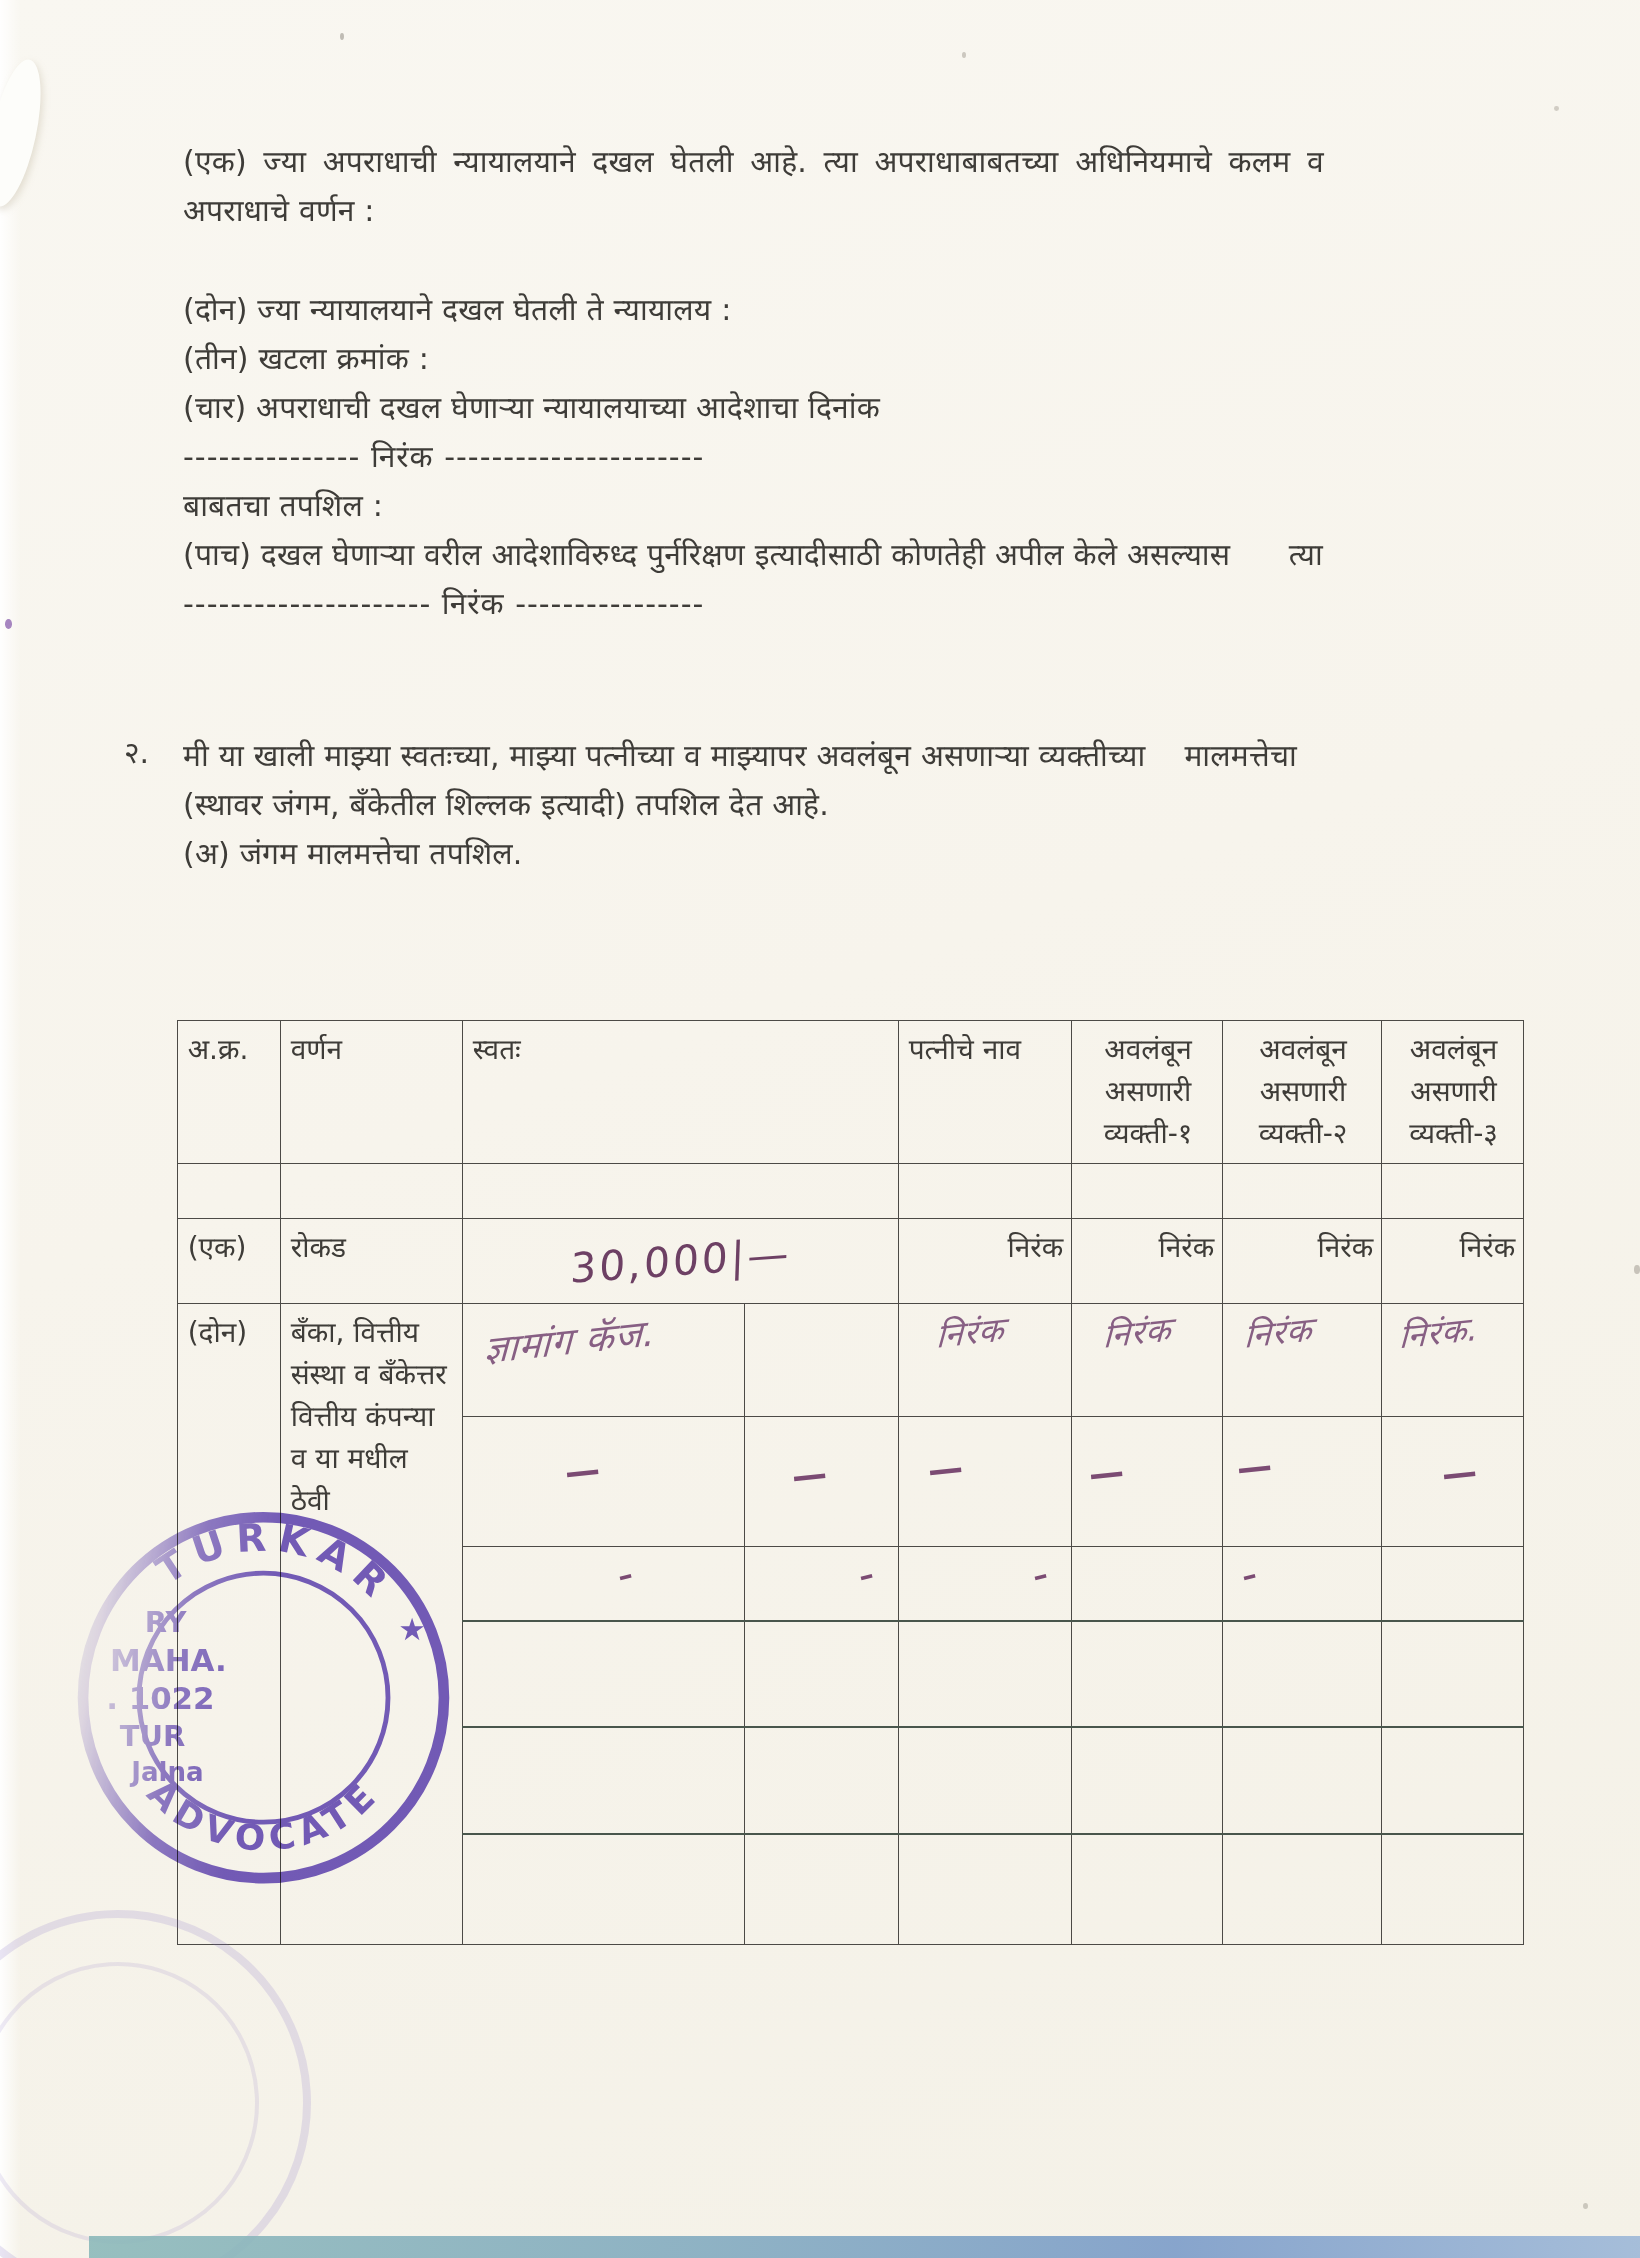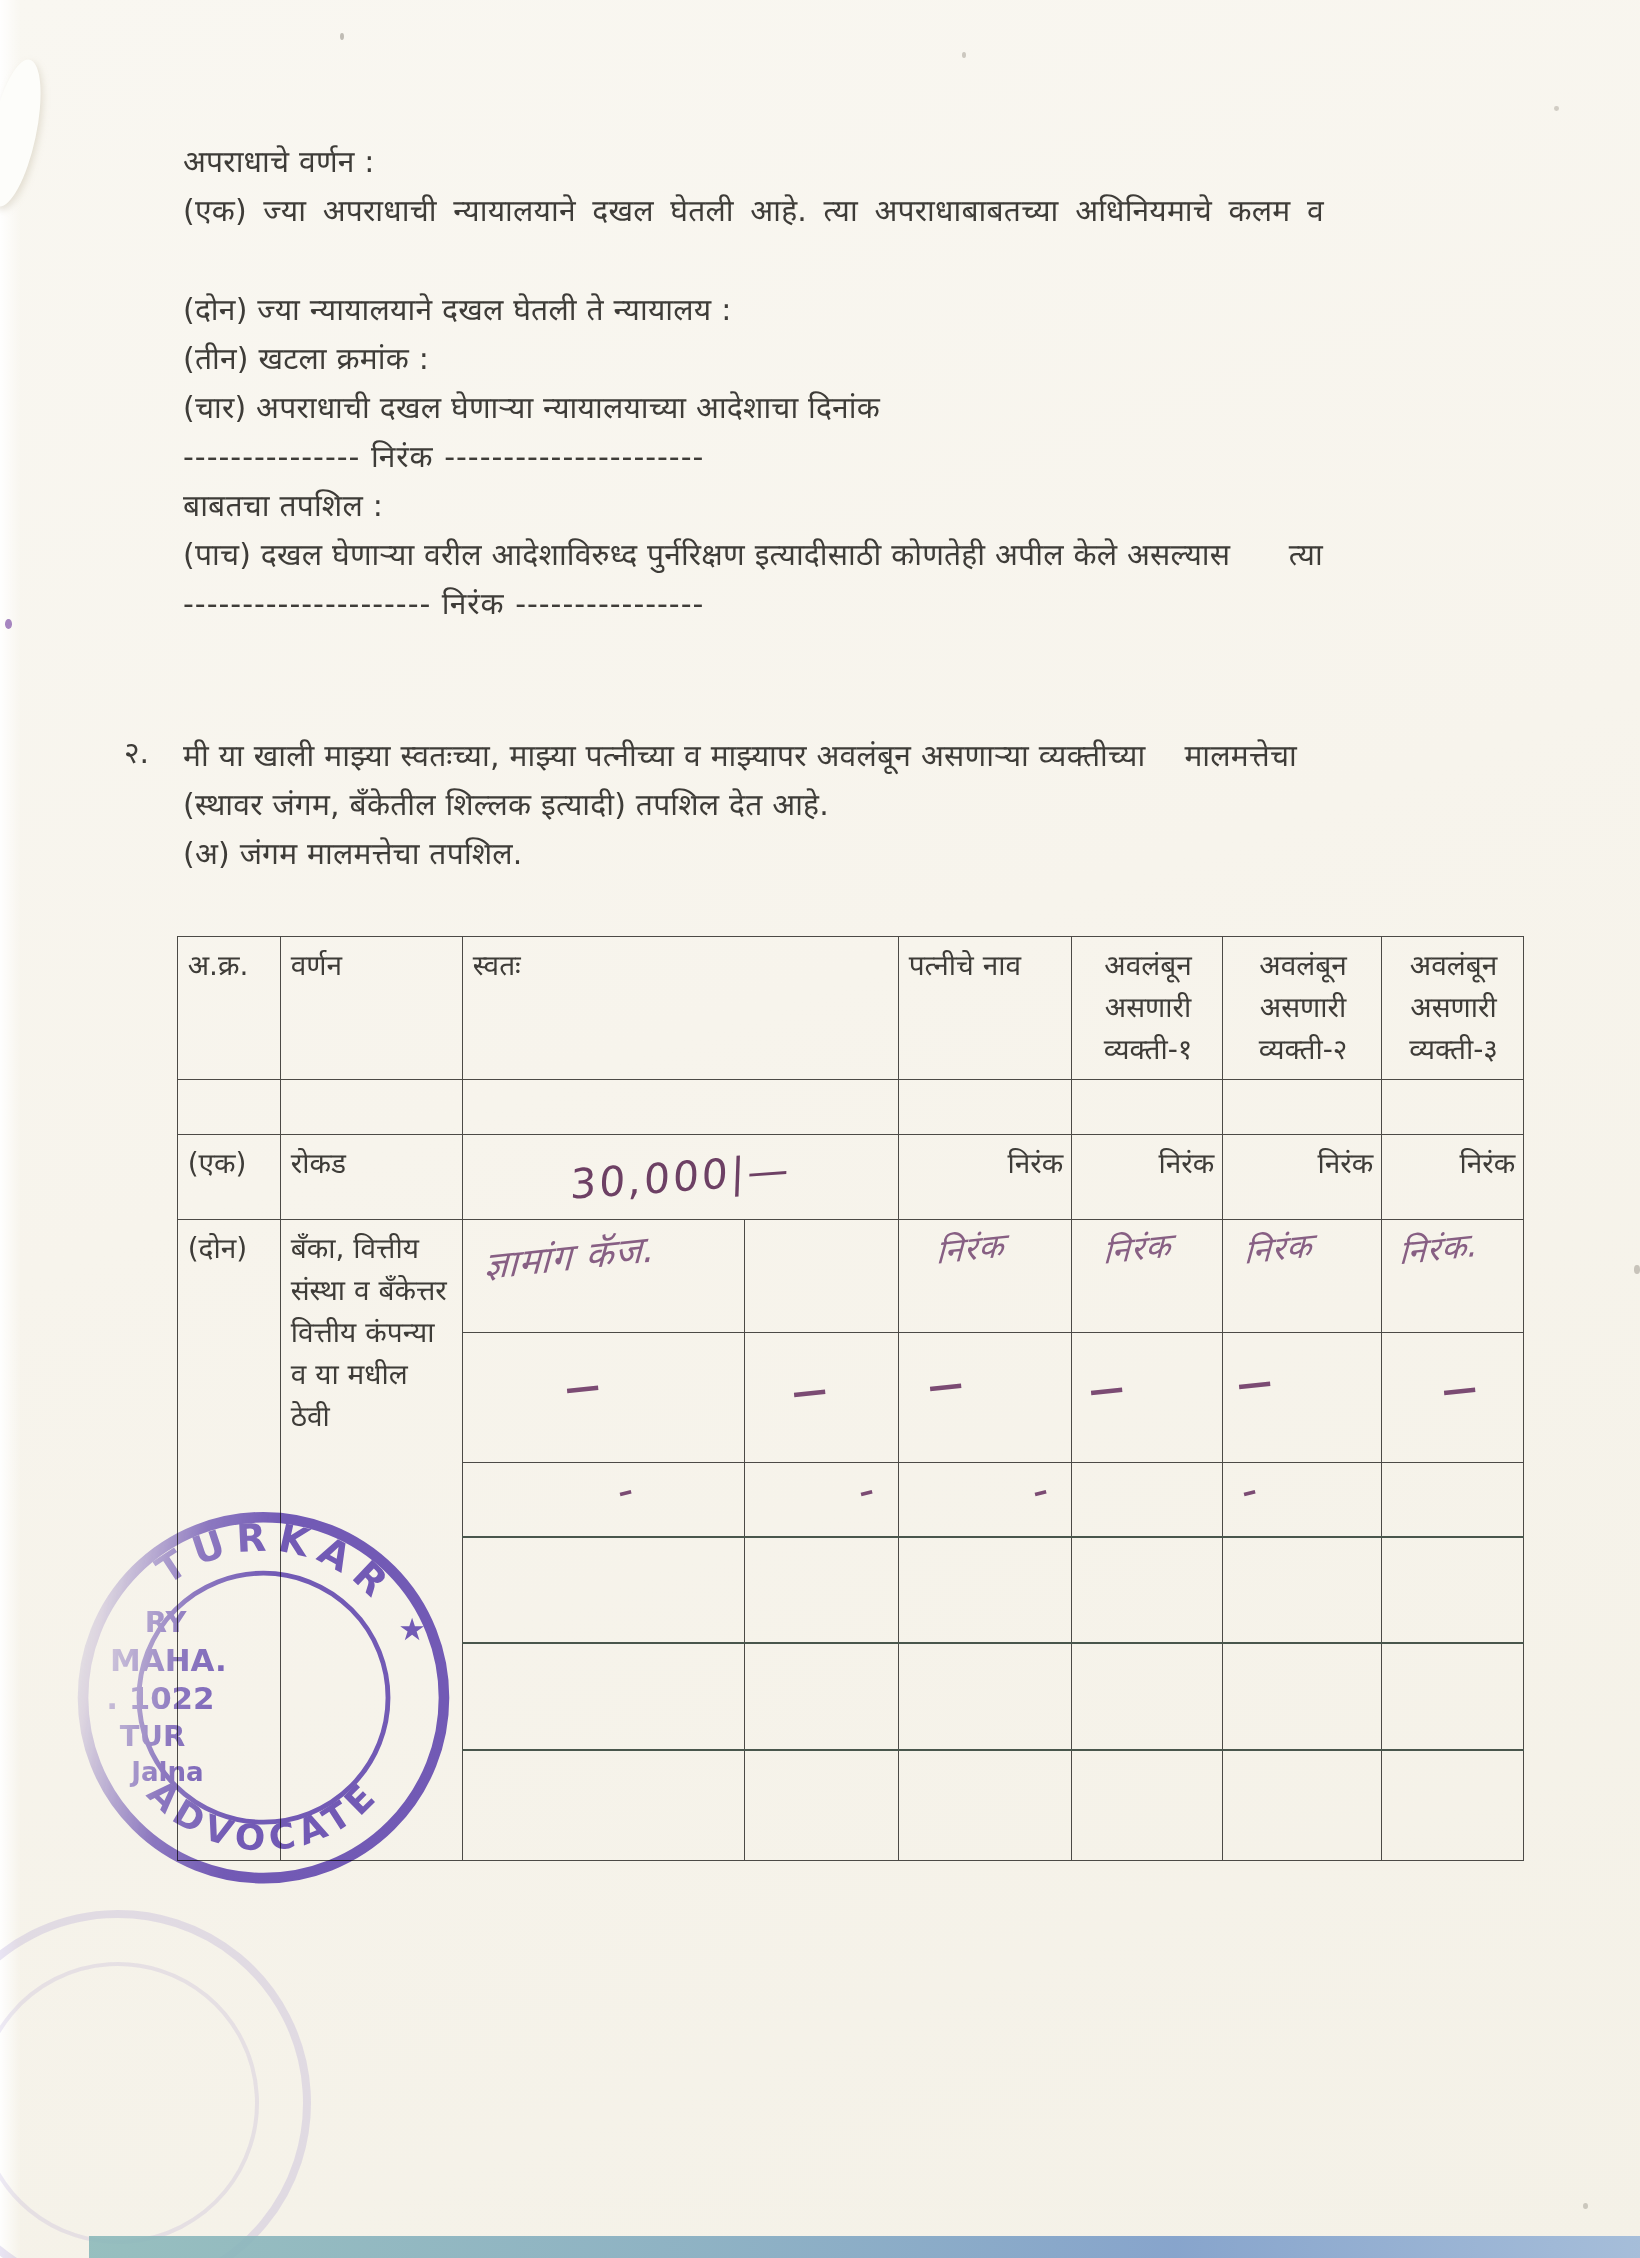--- a/index.html
+++ b/index.html
@@ -19,21 +19,21 @@
     font-size:30px;line-height:49px;white-space:nowrap;color:#3e3c38;
     letter-spacing:0.2px;
   }
   .pre{white-space:pre;}
   .wide{word-spacing:6.8px;}
   .block{position:absolute;}
   .num2{position:absolute;left:124px;top:731px;font-size:30px;color:#3e3c38;}
   .dashline{letter-spacing:1px;}
   
   table.assets{
-    position:absolute;left:177px;top:936px;width:1347px;
+    position:absolute;left:177px;top:1020px;width:1347px;
     border-collapse:collapse;table-layout:fixed;
   }
   table.assets td{
     border:1.9px solid #4c4a46;
     vertical-align:top;
     padding:7.7px 7.7px 3.9px 9.7px;
     font-size:28px;line-height:42px;color:#3e3c38;
     overflow:hidden;box-sizing:border-box;
   }
   tr.r-head{height:143px;}
@@ -117,22 +117,22 @@
   <div class="edge-left"></div>
   <div class="corner-sliver"></div>
   <div class="speck sp1"></div>
   <div class="speck sp2"></div>
   <div class="speck sp3"></div>
   <div class="speck sp4"></div>
   <div class="speck sp5"></div>
   <div class="speck sp6"></div>
 
   <div class="block" style="left:183px;top:137px;width:1340px;">
+    <div class="line wide">(एक) ज्या अपराधाची न्यायालयाने दखल घेतली आहे. त्या अपराधाबाबतच्या अधिनियमाचे कलम व</div>
     <div class="line">अपराधाचे वर्णन :</div>
-    <div class="line wide">(एक) ज्या अपराधाची न्यायालयाने दखल घेतली आहे. त्या अपराधाबाबतच्या अधिनियमाचे कलम व</div>
   </div>
 
   <div class="block" style="left:183px;top:285px;width:1340px;">
     <div class="line">(दोन) ज्या न्यायालयाने दखल घेतली ते न्यायालय :</div>
     <div class="line">(तीन) खटला क्रमांक :</div>
     <div class="line">(चार) अपराधाची दखल घेणाऱ्या न्यायालयाच्या आदेशाचा दिनांक</div>
     <div class="line dashline">--------------- निरंक ----------------------</div>
     <div class="line">बाबतचा तपशिल :</div>
     <div class="line pre">(पाच) दखल घेणाऱ्या वरील आदेशाविरुध्द पुर्नरिक्षण इत्यादीसाठी कोणतेही अपील केले असल्यास      त्या</div>
     <div class="line dashline">--------------------- निरंक ----------------</div>

